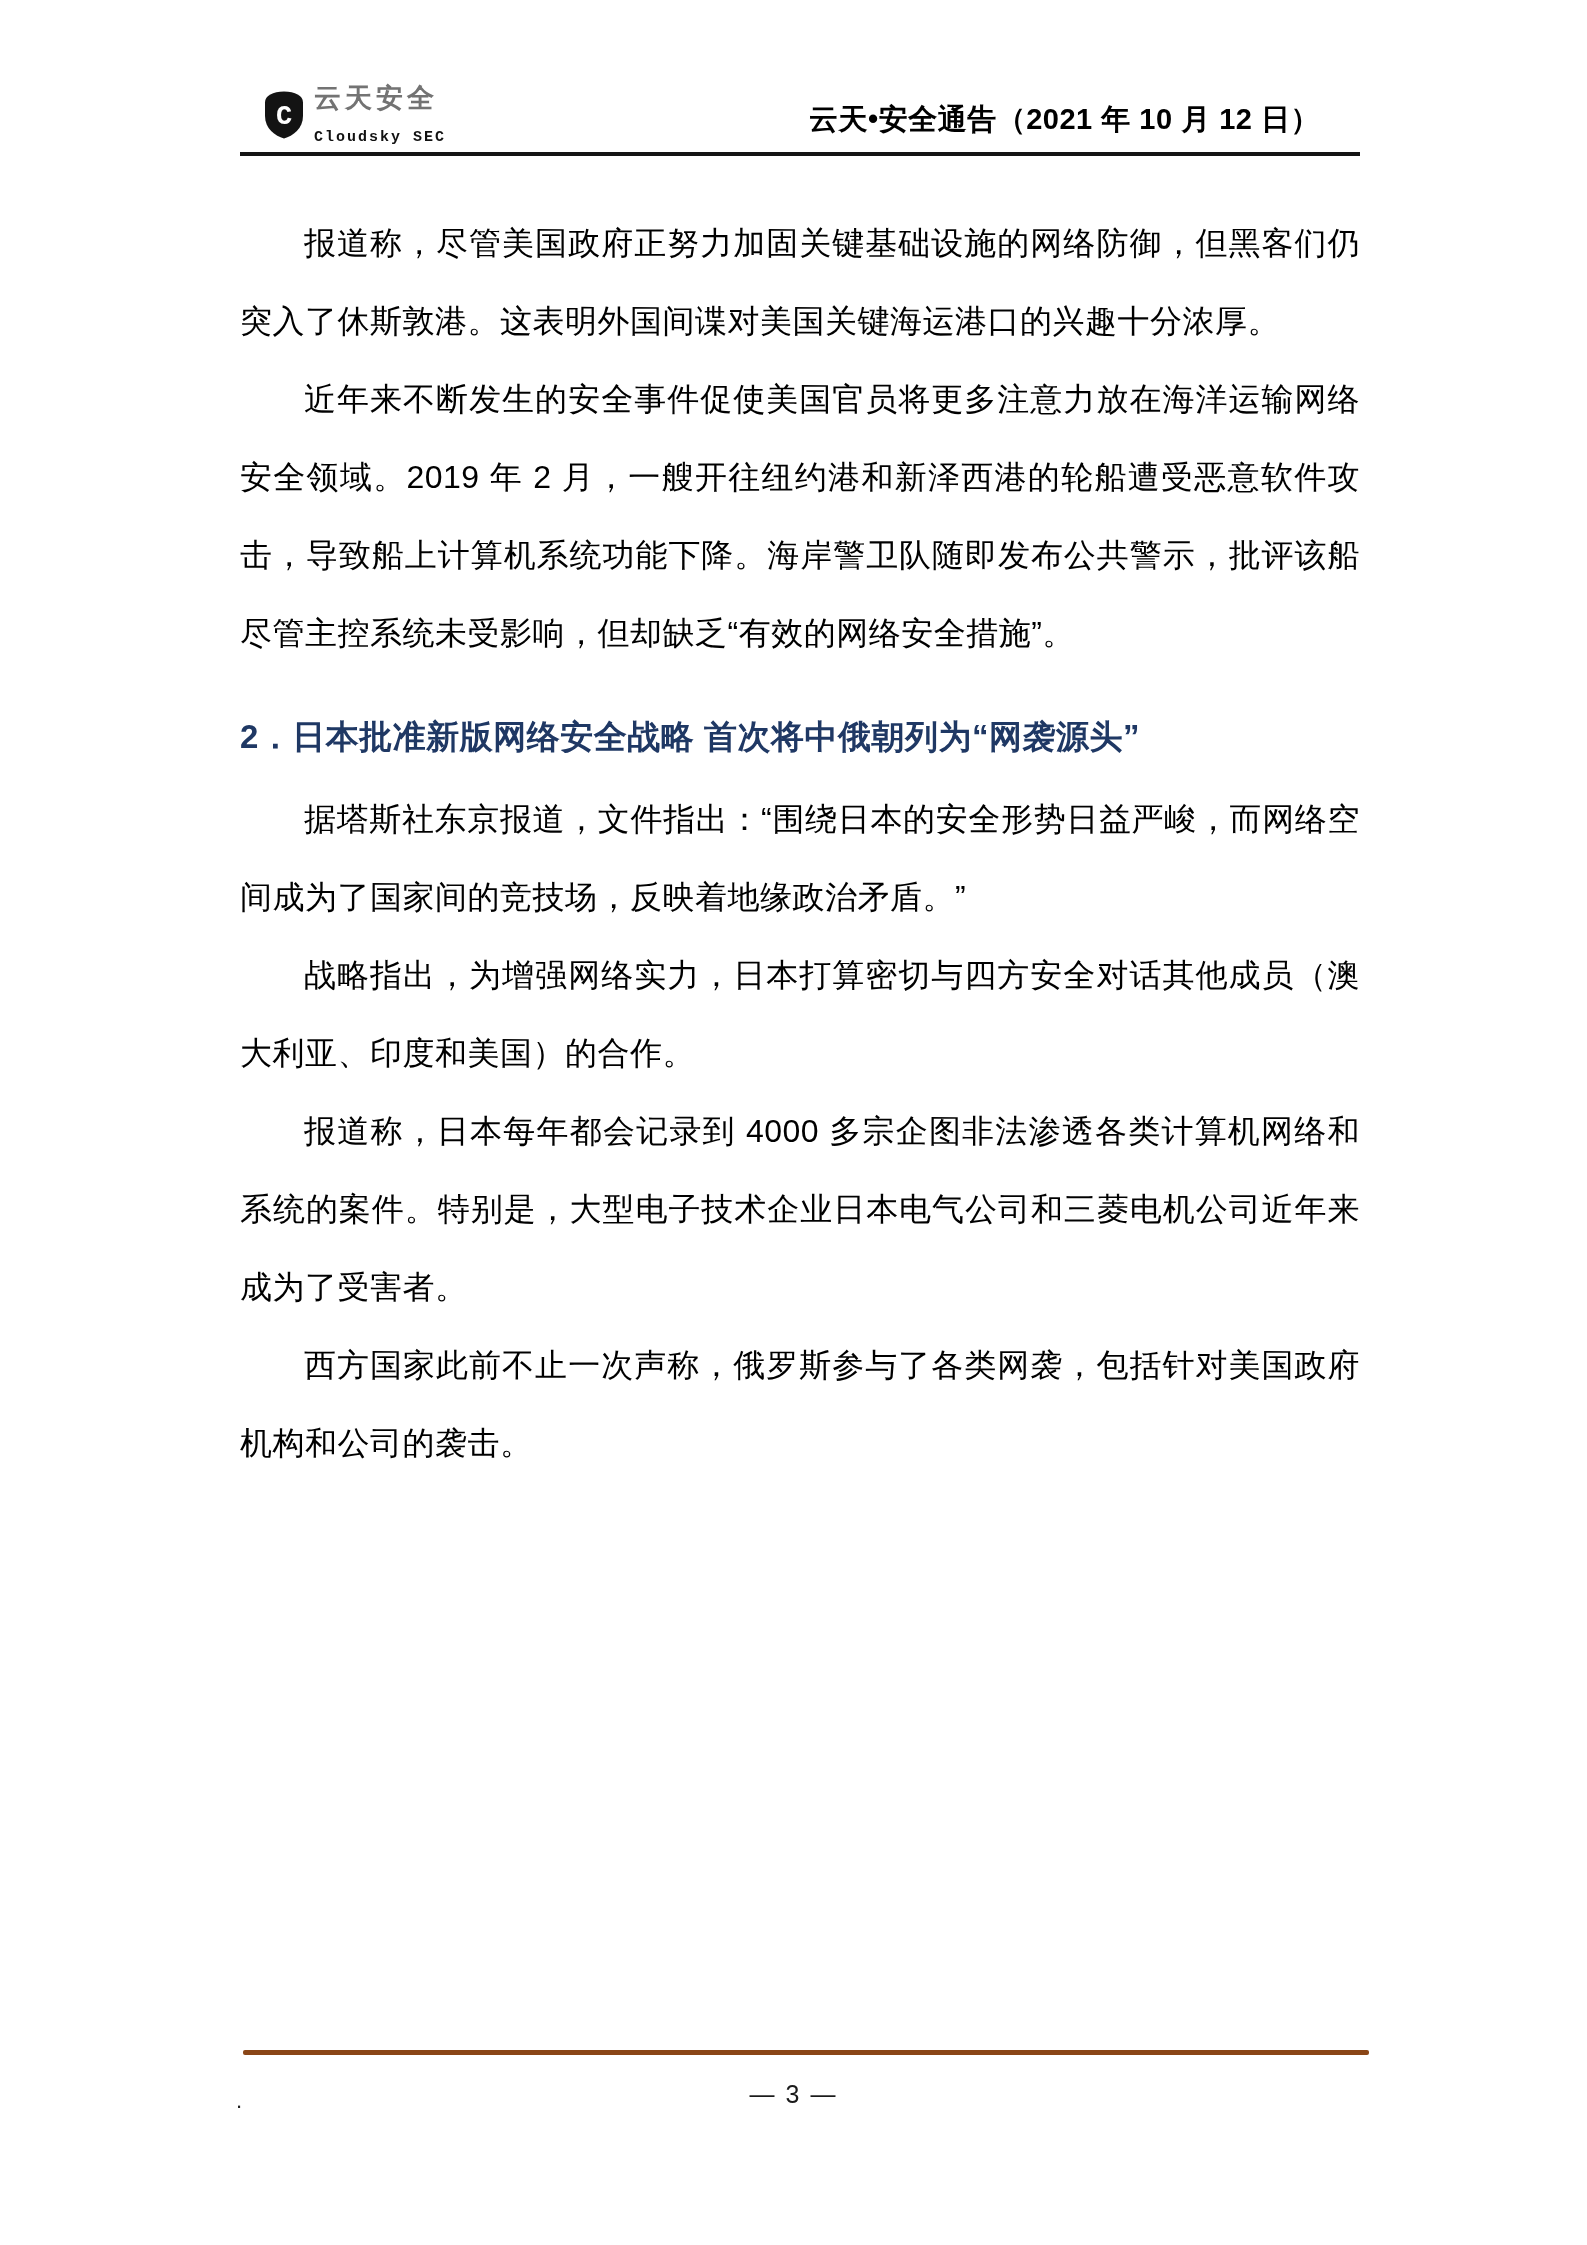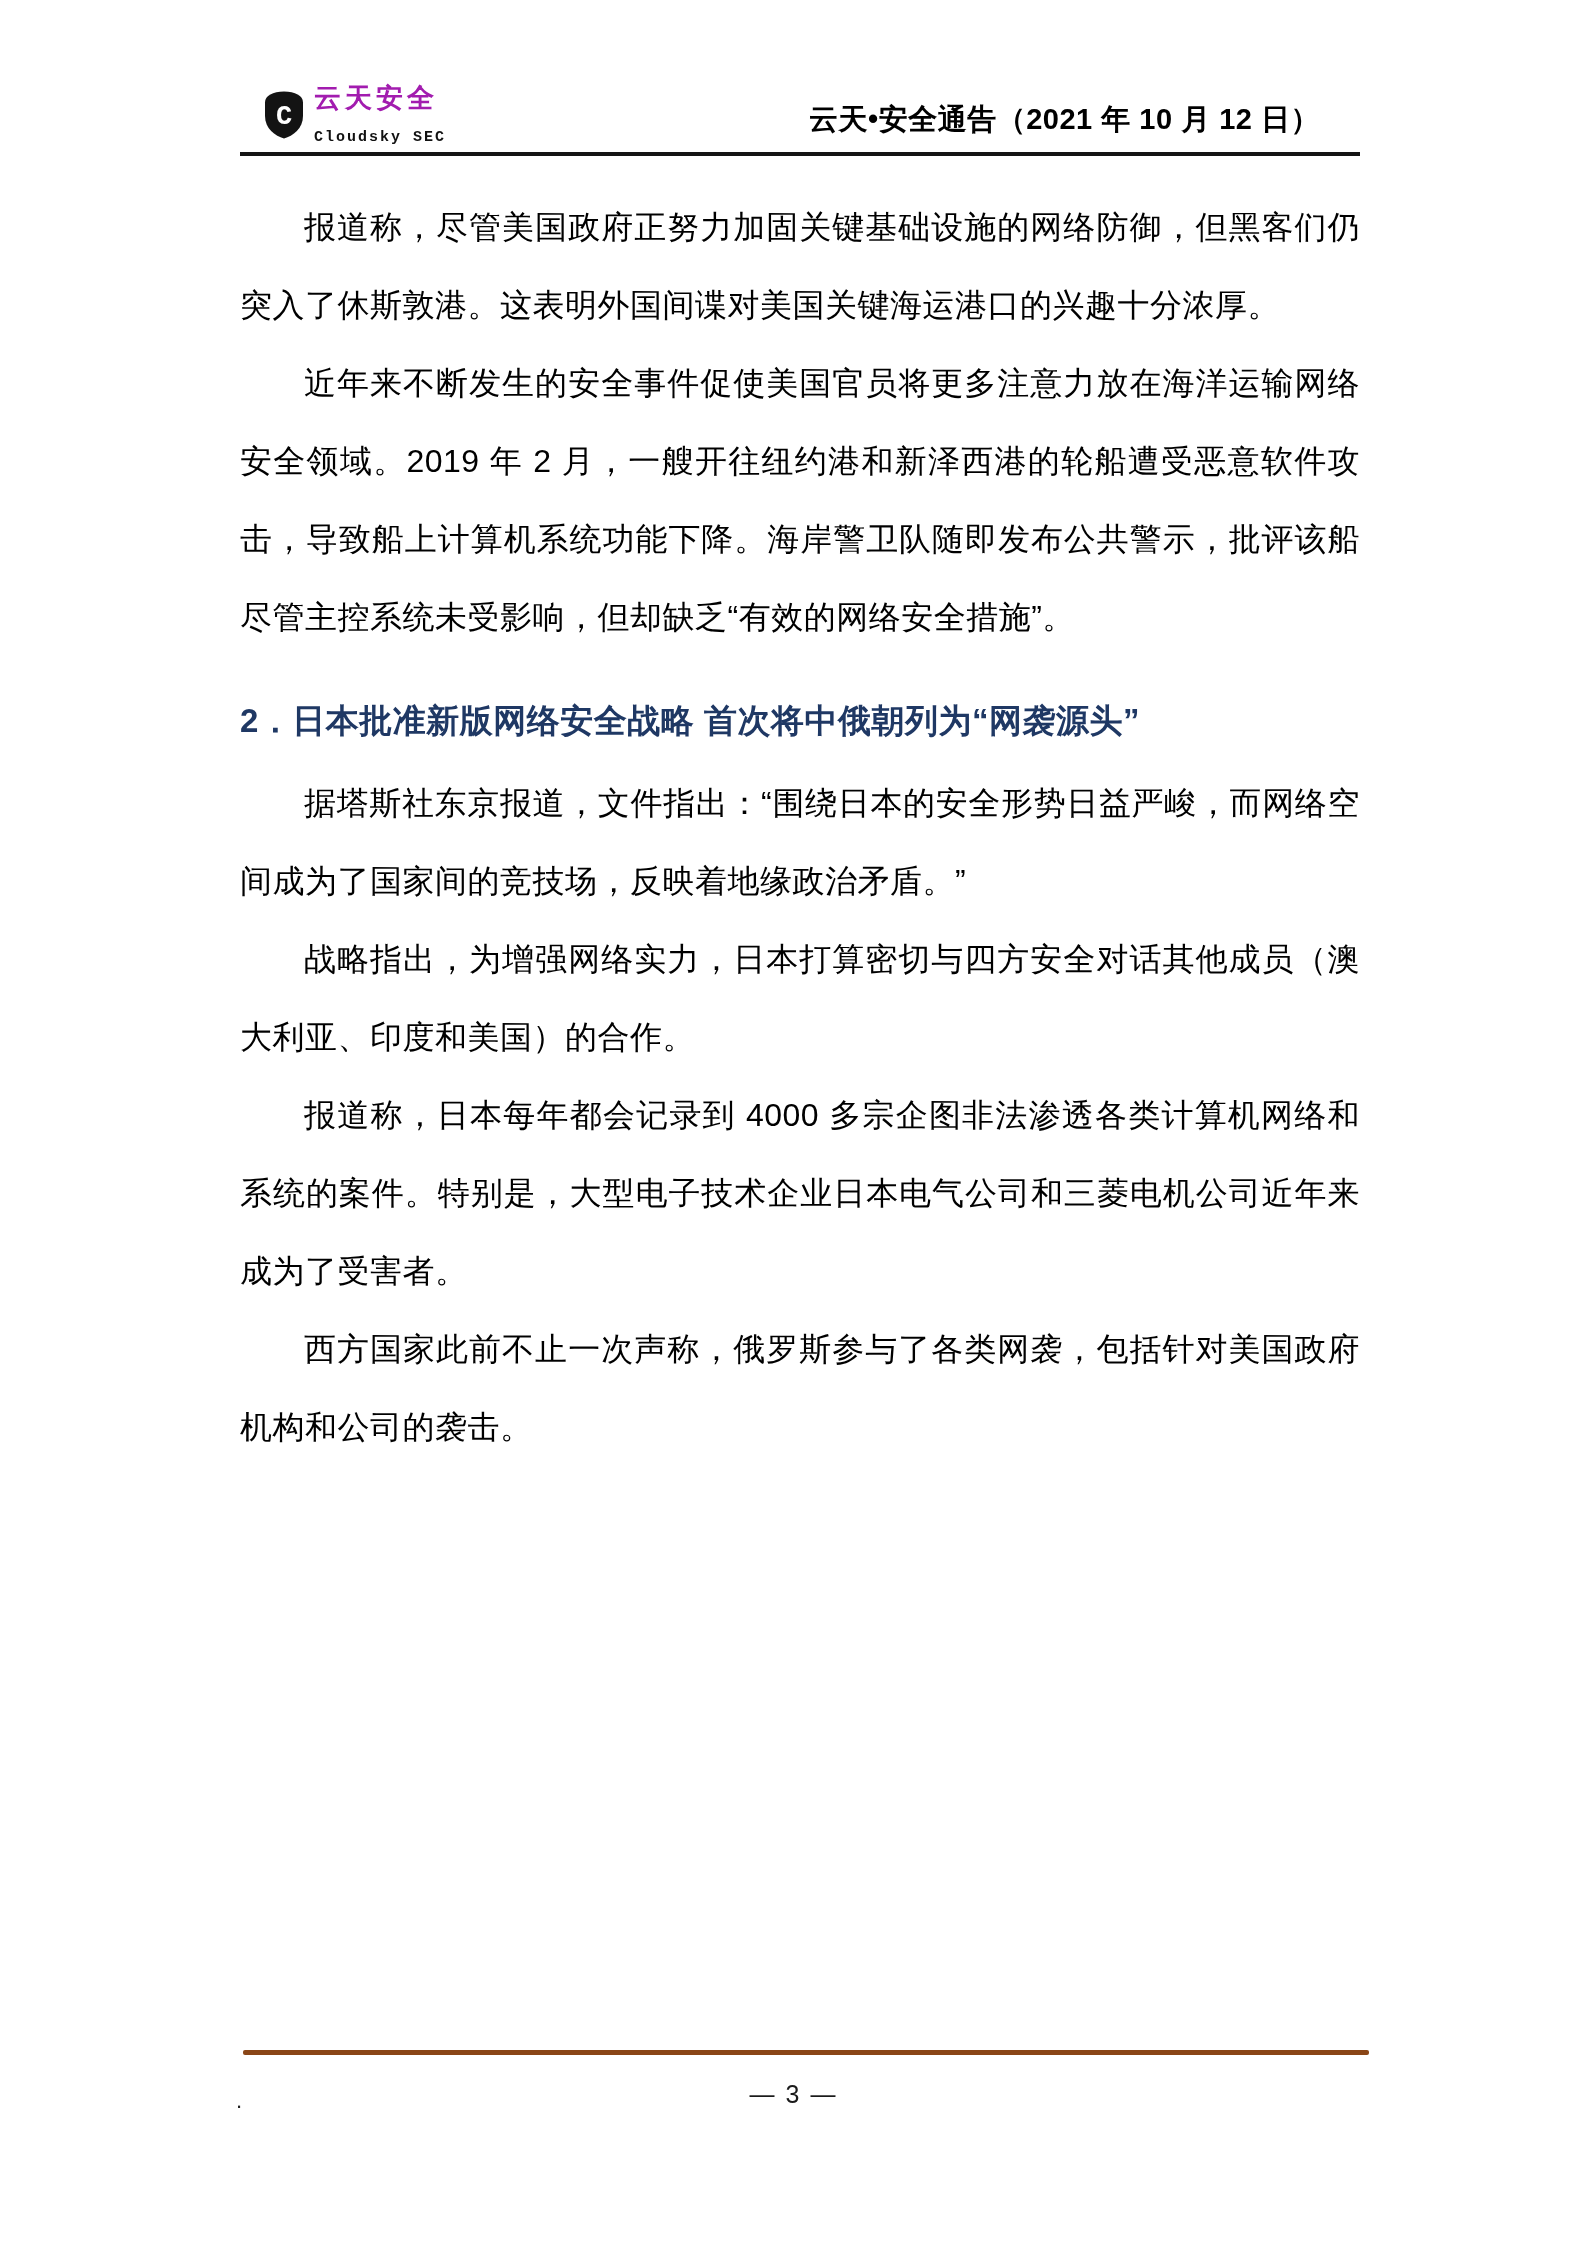--- a/index.html
+++ b/index.html
@@ -17,31 +17,31 @@
   .header {
     position:absolute; left:240px; right:227px; top:0; height:152px;
     border-bottom:4px solid #151515;
   }
   .logo {
     position:absolute; left:24px; bottom:6px;
     display:flex; align-items:center; gap:10px;
   }
   .shield { width:40px; height:50px; display:block; }
   .brand-text { display:flex; flex-direction:column; line-height:1.1; }
-  .brand-cn { font-size:27px; font-weight:bold; letter-spacing:4px; color:#a21caf; }
+  .brand-cn { font-size:27px; font-weight:bold; letter-spacing:4px; color:#737373; }
   .brand-en { font-family:"Liberation Mono", monospace; font-size:15px; font-weight:bold; letter-spacing:2px; color:#111; margin-top:16px; }
   .header-title {
     position:absolute; right:40px; bottom:12px;
     font-size:29px; font-weight:bold; color:#000;
     letter-spacing:0.5px; white-space:nowrap;text-align:center;
   }
 
   
   .content {
-    position:absolute; left:240px; top:188px; width:1120px;
+    position:absolute; left:240px; top:204px; width:1120px;
     font-size:32px; line-height:78px;
     text-align:justify; text-justify:inter-ideograph;
     letter-spacing:0.5px;
   }
   .content p { margin:0; text-indent:2em; }
   .content h2 {
     margin:28px 0 6px 0;
     font-size:33px; line-height:74px; font-weight:bold;
     text-indent:0; text-align:left;
   }

